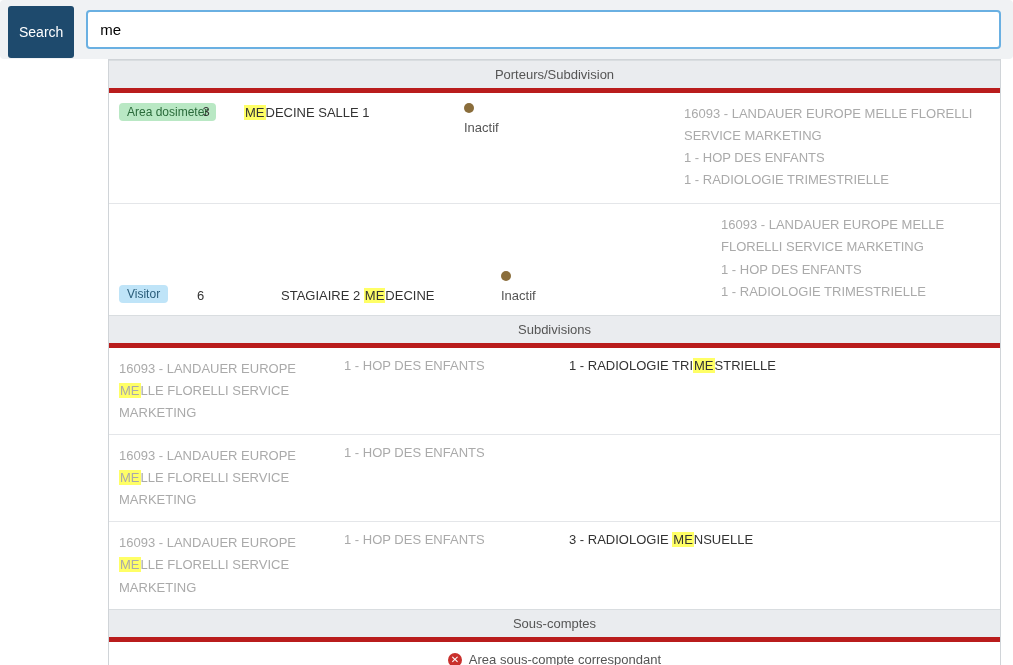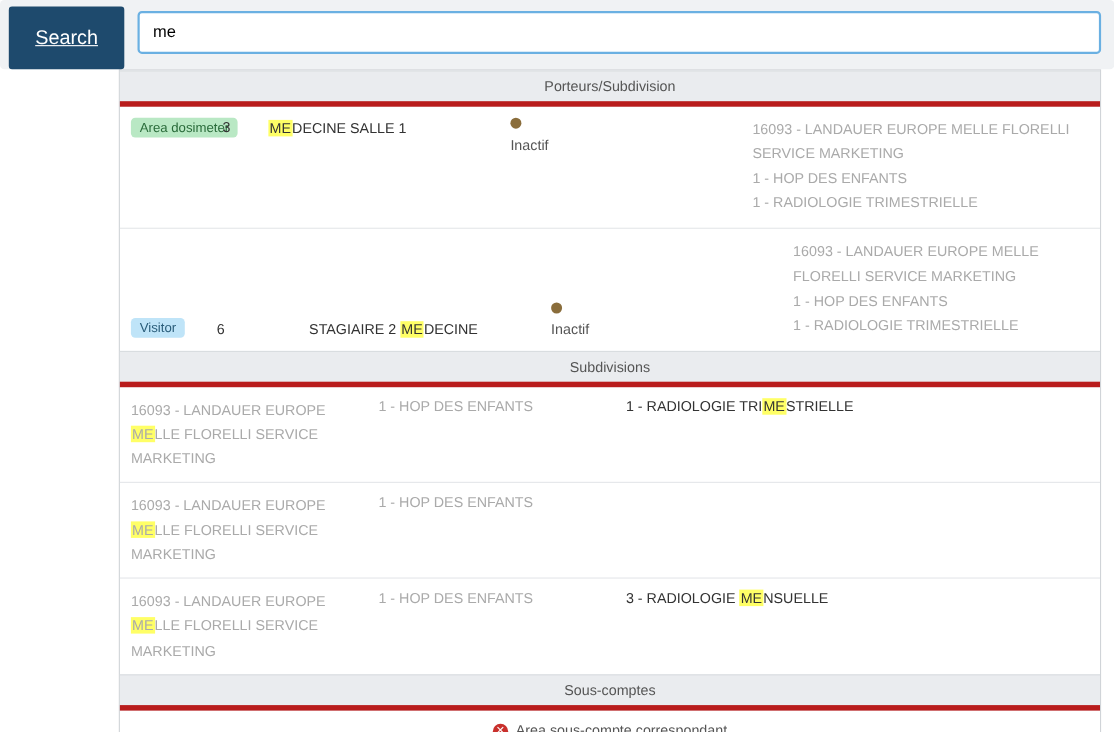--- a/index.html
+++ b/index.html
@@ -15,28 +15,27 @@
     align-items: flex-start;
     padding: 10px 12px 0 12px;
     background: #f0f2f4;
     border-radius: 4px;
     margin: 0 0 0 0;
   }
   .search-btn {
     background: #1e4a6d;
     color: #fff;
     border: none;
-    padding: 18px 24px;
-    font-size: 18px;
+    padding: 18px 11px;
+    font-size: 14px;
     border-radius: 3px;
     cursor: pointer;
     margin-right: 12px;
     margin-left: -4px;
     margin-top: -4px;
-    text-decoration: underline;
   }
   .search-wrap {
     flex: 1;
     padding-bottom: 10px;
   }
   .search-input {
     width: 100%;
     border: 2px solid #6ab0e2;
     border-radius: 4px;
     padding: 9px 12px;

